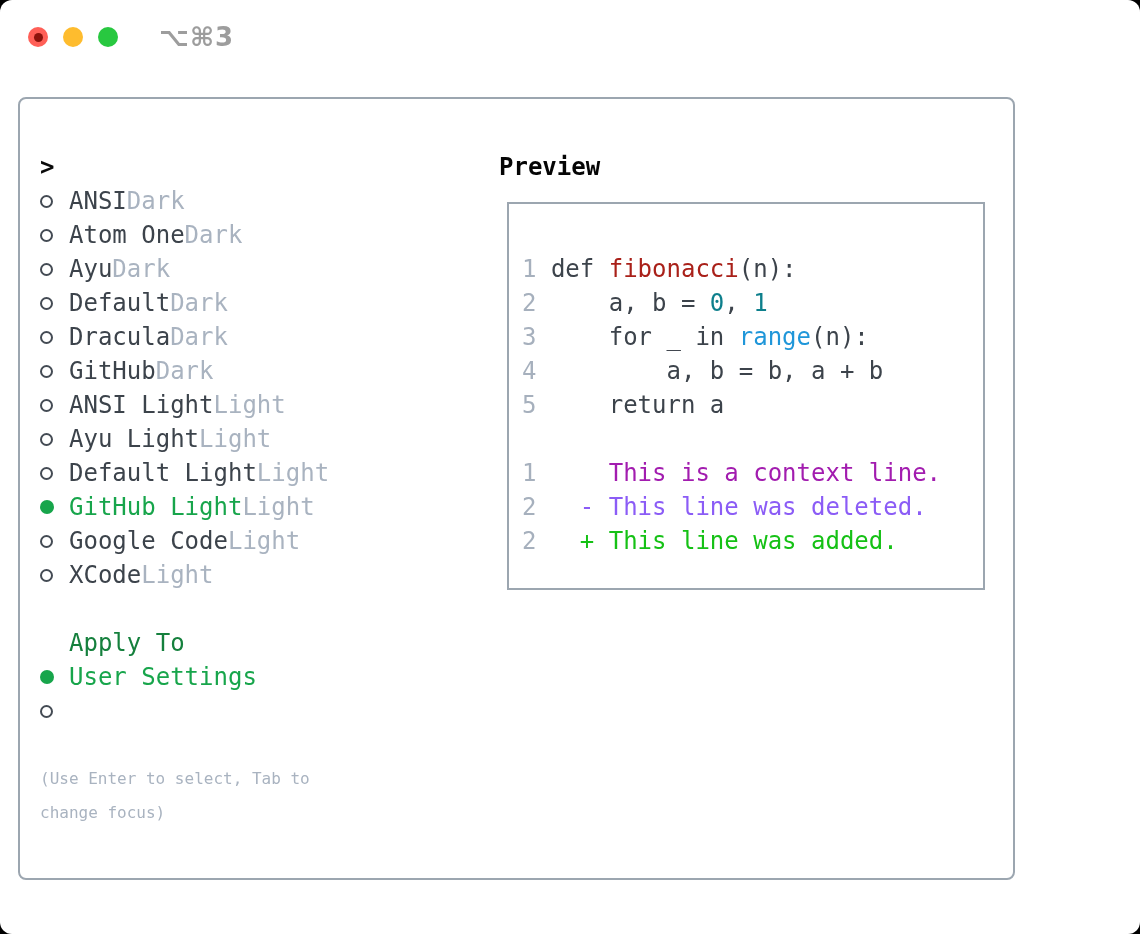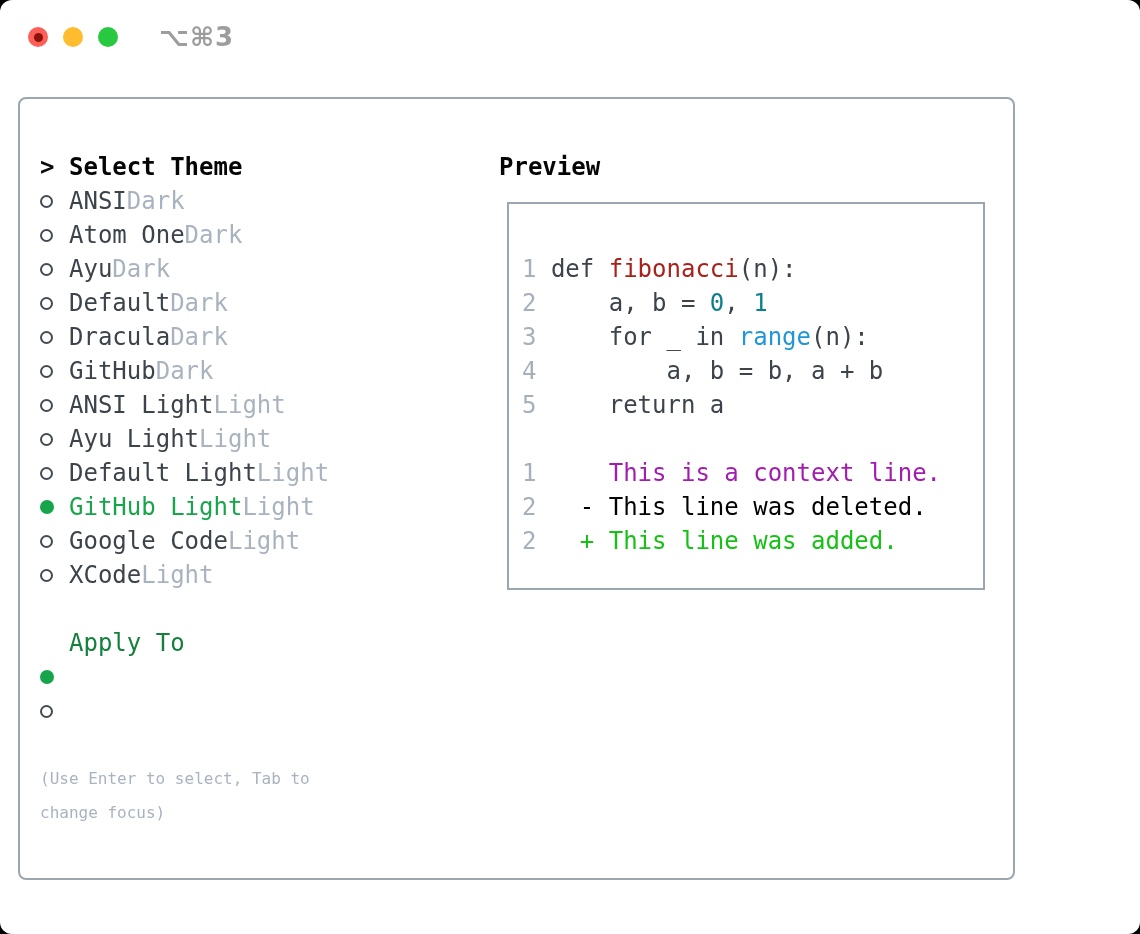--- a/index.html
+++ b/index.html
@@ -53,21 +53,21 @@
     margin:18px 0 0 8px;width:478px;height:388px;box-sizing:border-box;
     border:2px solid #9ca6b0;background:#fff;padding:48px 0 0 13px;overflow:hidden;
   }
   .code-line{height:34px;line-height:34px;white-space:pre;font-size:24px;}
   .ln{color:#a6b0bd;}
   .tk-plain{color:#3c434b;}
   .tk-func{color:#a92019;}
   .tk-number{color:#0d7f8c;}
   .tk-builtin{color:#1f96d9;}
   .tk-context{color:#a21caf;}
-  .tk-deleted{color:#000000;}
+  .tk-deleted{color:#8b5cf6;}
   .tk-added{color:#15c115;}
 </style>
 </head>
 <body>
 
 <div class="window">
 
   <div class="titlebar">
     <div class="light close">
       <div class="dot"></div>
@@ -75,21 +75,20 @@
     <div class="light min"></div>
     <div class="light max"></div>
     <div class="win-title">⌥⌘3</div>
   </div>
 
   <div class="panel">
 
     <div class="left-col">
       <div class="row">
         <span class="bullet"><span class="prompt">&gt;</span></span>
-        <span class="heading">Select Theme</span>
       </div>
 
       <div id="theme-list">
           <div class="row"><span class="bullet"><span class="circle"></span></span><span class="item-name">ANSI</span> <span class="item-tag">Dark</span></div>
           <div class="row"><span class="bullet"><span class="circle"></span></span><span class="item-name">Atom One</span> <span class="item-tag">Dark</span></div>
           <div class="row"><span class="bullet"><span class="circle"></span></span><span class="item-name">Ayu</span> <span class="item-tag">Dark</span></div>
           <div class="row"><span class="bullet"><span class="circle"></span></span><span class="item-name">Default</span> <span class="item-tag">Dark</span></div>
           <div class="row"><span class="bullet"><span class="circle"></span></span><span class="item-name">Dracula</span> <span class="item-tag">Dark</span></div>
           <div class="row"><span class="bullet"><span class="circle"></span></span><span class="item-name">GitHub</span> <span class="item-tag">Dark</span></div>
           <div class="row"><span class="bullet"><span class="circle"></span></span><span class="item-name">ANSI Light</span> <span class="item-tag">Light</span></div>
@@ -101,21 +100,21 @@
         </div>
 
       <div class="spacer"></div>
 
       <div class="row">
         <span class="bullet"></span>
         <span class="subheading">Apply To</span>
       </div>
 
       <div id="apply-list">
-          <div class="row"><span class="bullet"><span class="circle sel"></span></span></div>
+          <div class="row"><span class="bullet"><span class="circle sel"></span></span><span class="item-name sel">User Settings</span></div>
           <div class="row"><span class="bullet"><span class="circle"></span></span></div>
         </div>
 
       <div class="spacer"></div>
 
       <div class="hint">(Use Enter to select, Tab to</div>
       <div class="hint">change focus)</div>
     </div>
 
     <div class="right-col">

